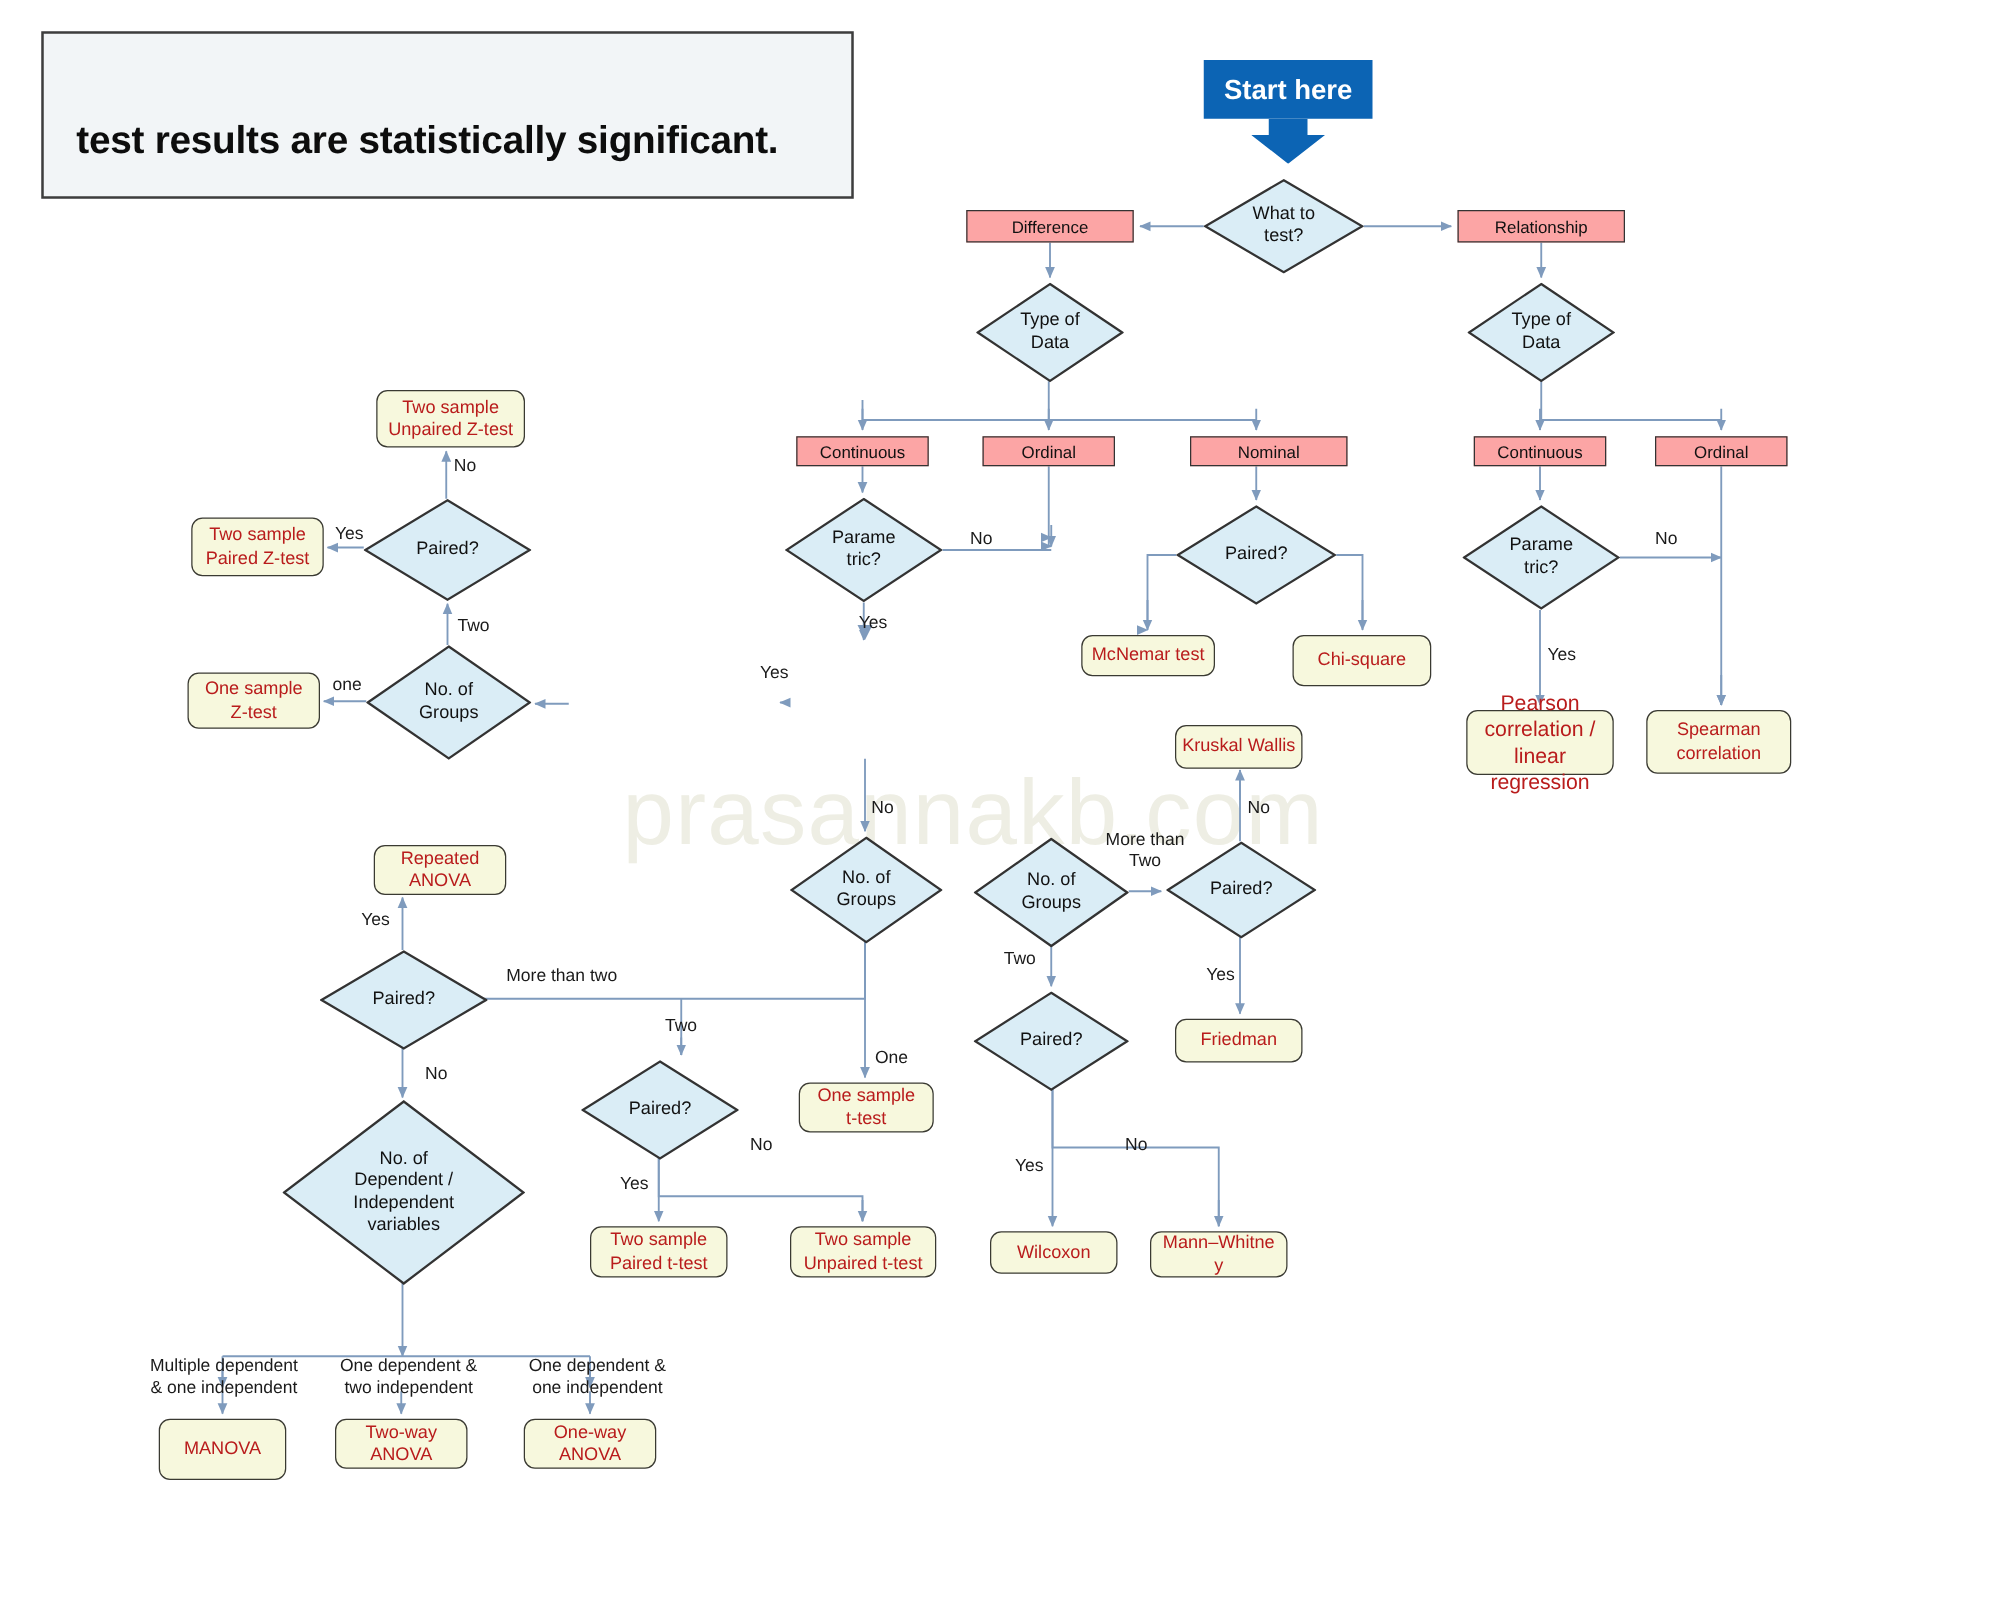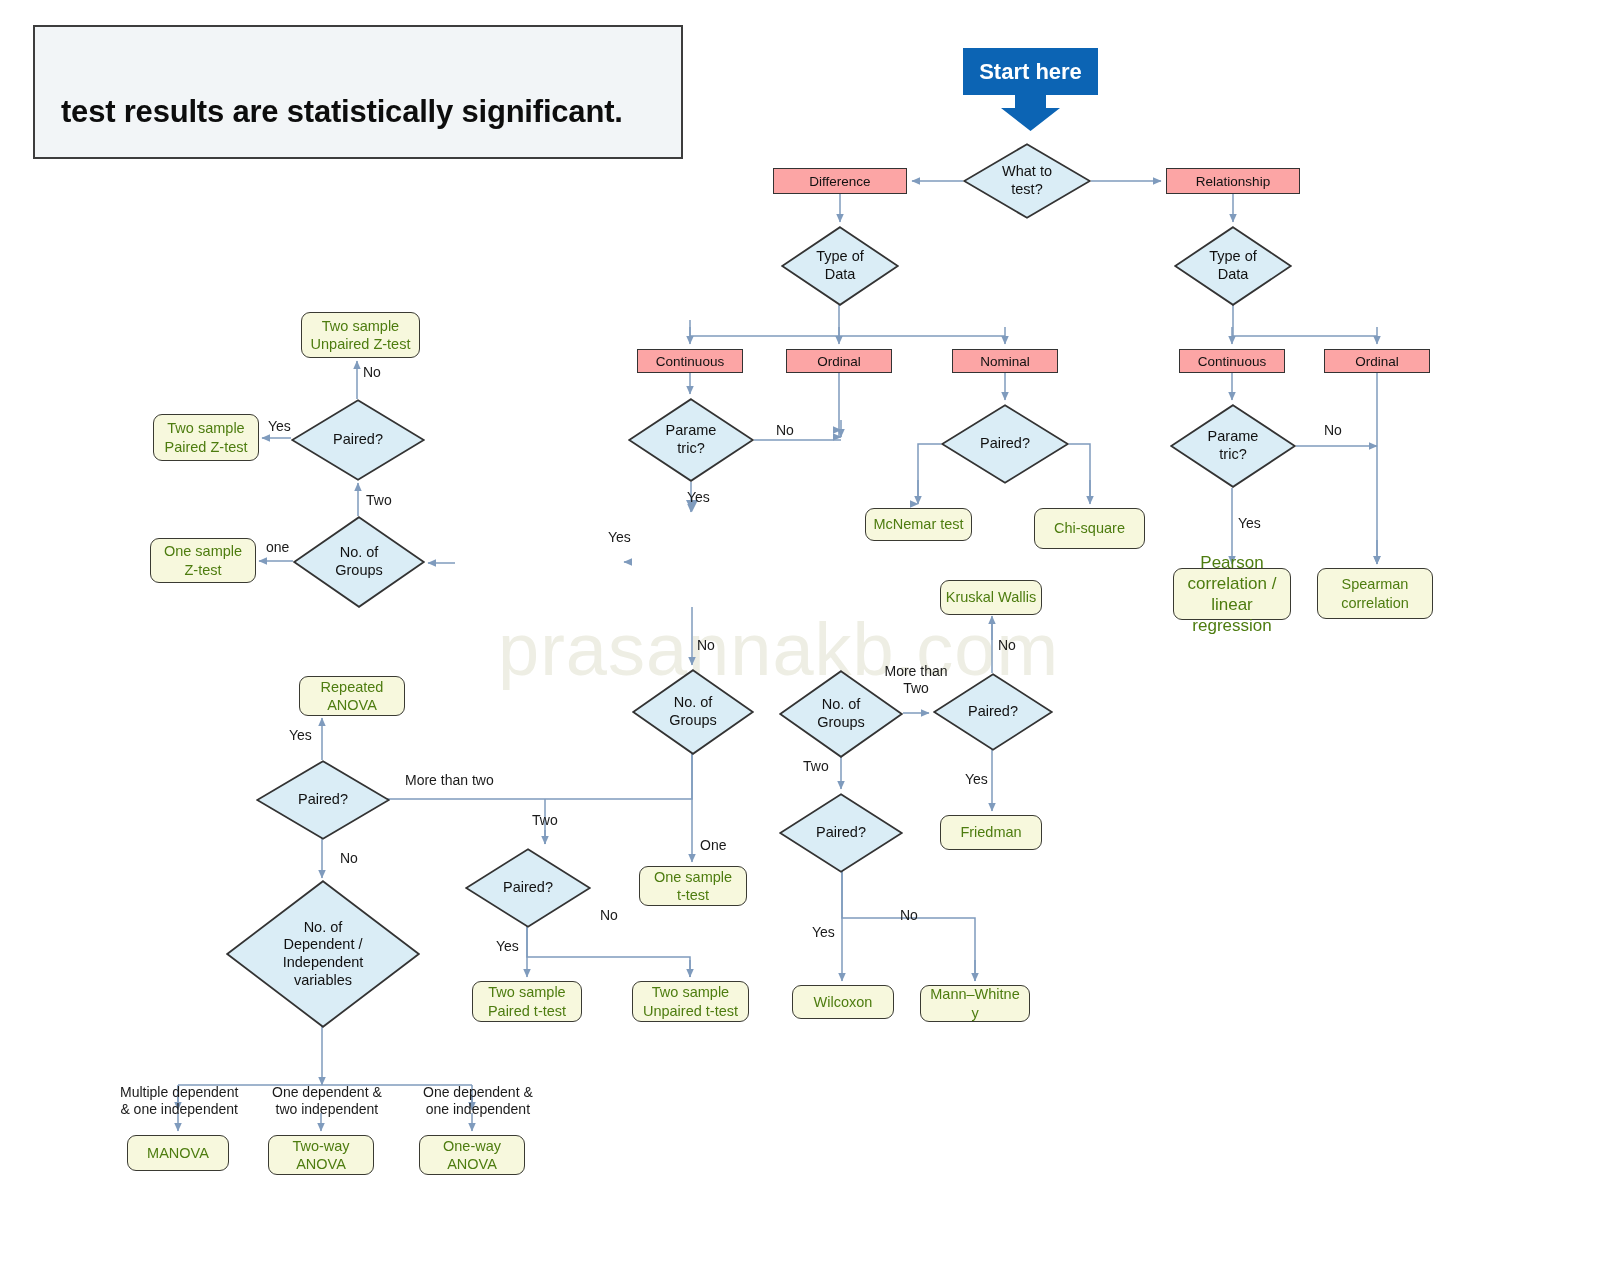--- a/index.html
+++ b/index.html
@@ -31,21 +31,21 @@
   }
 
   .node{position:absolute;box-sizing:border-box;display:flex;align-items:center;justify-content:center;text-align:center;}
 
   .rect-pink{
     background:#fca5a5;border:1.6px solid #333333;
     font-size:13.5px;color:#111;
   }
   .rect-yellow{
     background:#f7f8dd;border:1.8px solid #3a3a32;border-radius:9px;
-    font-size:14.5px;color:#4d7c0f;line-height:1.25;
+    font-size:14.5px;color:#b91c1c;line-height:1.25;
   }
   .diamond-wrap{position:absolute;}
   .diamond-shape{position:absolute;left:0;top:0;width:100%;height:100%;}
   .diamond-label{
     position:absolute;left:0;top:0;width:100%;height:100%;
     display:flex;align-items:center;justify-content:center;text-align:center;
     font-size:14.5px;color:#111;line-height:1.22;pointer-events:none;
   }
   .edge-label{
     position:absolute;font-size:14px;color:#1a1a1a;white-space:nowrap;text-align:center;line-height:1.2;
@@ -314,39 +314,39 @@
         <polygon points="63,1.2 124.8,42 63,82.8 1.2,42" fill="#daedf6" stroke="#333333" stroke-width="1.8" vector-effect="non-scaling-stroke"></polygon>
       </svg>
     <div class="diamond-label" style="white-space:pre-line;">Parame
 tric?</div>
   </div>
 
   <div class="node rect-pink" style="left:773px;top:168px;width:134px;height:26px;">Difference</div>
   <div class="node rect-pink" style="left:1166px;top:168px;width:134px;height:26px;">Relationship</div>
   <div class="node rect-pink" style="left:637px;top:349px;width:106px;height:24px;">Continuous</div>
   <div class="node rect-pink" style="left:786px;top:349px;width:106px;height:24px;">Ordinal</div>
-  <div class="node rect-pink" style="left:952px;top:349px;width:106px;height:24px;">Nominal</div>
+  <div class="node rect-pink" style="left:952px;top:349px;width:126px;height:24px;">Nominal</div>
   <div class="node rect-pink" style="left:1179px;top:349px;width:106px;height:24px;">Continuous</div>
   <div class="node rect-pink" style="left:1324px;top:349px;width:106px;height:24px;">Ordinal</div>
 
   <div class="node rect-yellow" style="left:301px;top:312px;width:119px;height:46px;white-space:pre-line;">Two sample
 Unpaired Z-test</div>
   <div class="node rect-yellow" style="left:153px;top:414px;width:106px;height:47px;white-space:pre-line;">Two sample
 Paired Z-test</div>
   <div class="node rect-yellow" style="left:150px;top:538px;width:106px;height:45px;white-space:pre-line;">One sample
 Z-test</div>
   <div class="node rect-yellow" style="left:268px;top:676px;width:106px;height:40px;white-space:pre-line;margin-left:31px;">Repeated
 ANOVA</div>
   <div class="node rect-yellow" style="left:639px;top:866px;width:108px;height:40px;white-space:pre-line;">One sample
 t-test</div>
   <div class="node rect-yellow" style="left:472px;top:981px;width:110px;height:41px;white-space:pre-line;">Two sample
 Paired t-test</div>
   <div class="node rect-yellow" style="left:632px;top:981px;width:117px;height:41px;white-space:pre-line;">Two sample
 Unpaired t-test</div>
-  <div class="node rect-yellow" style="left:127px;top:1135px;width:102px;height:36px;white-space:pre-line;">MANOVA</div>
+  <div class="node rect-yellow" style="left:127px;top:1135px;width:102px;height:49px;white-space:pre-line;">MANOVA</div>
   <div class="node rect-yellow" style="left:268px;top:1135px;width:106px;height:40px;white-space:pre-line;">Two-way
 ANOVA</div>
   <div class="node rect-yellow" style="left:419px;top:1135px;width:106px;height:40px;white-space:pre-line;">One-way
 ANOVA</div>
   <div class="node rect-yellow" style="left:865px;top:508px;width:107px;height:33px;">McNemar test</div>
   <div class="node rect-yellow" style="left:1034px;top:508px;width:111px;height:41px;">Chi-square</div>
   <div class="node rect-yellow" style="left:940px;top:580px;width:102px;height:35px;">Kruskal Wallis</div>
   <div class="node rect-yellow" style="left:940px;top:815px;width:102px;height:35px;">Friedman</div>
   <div class="node rect-yellow" style="left:792px;top:985px;width:102px;height:34px;">Wilcoxon</div>
   <div class="node rect-yellow" style="left:920px;top:985px;width:110px;height:37px;white-space:pre-line;">Mann–Whitne

